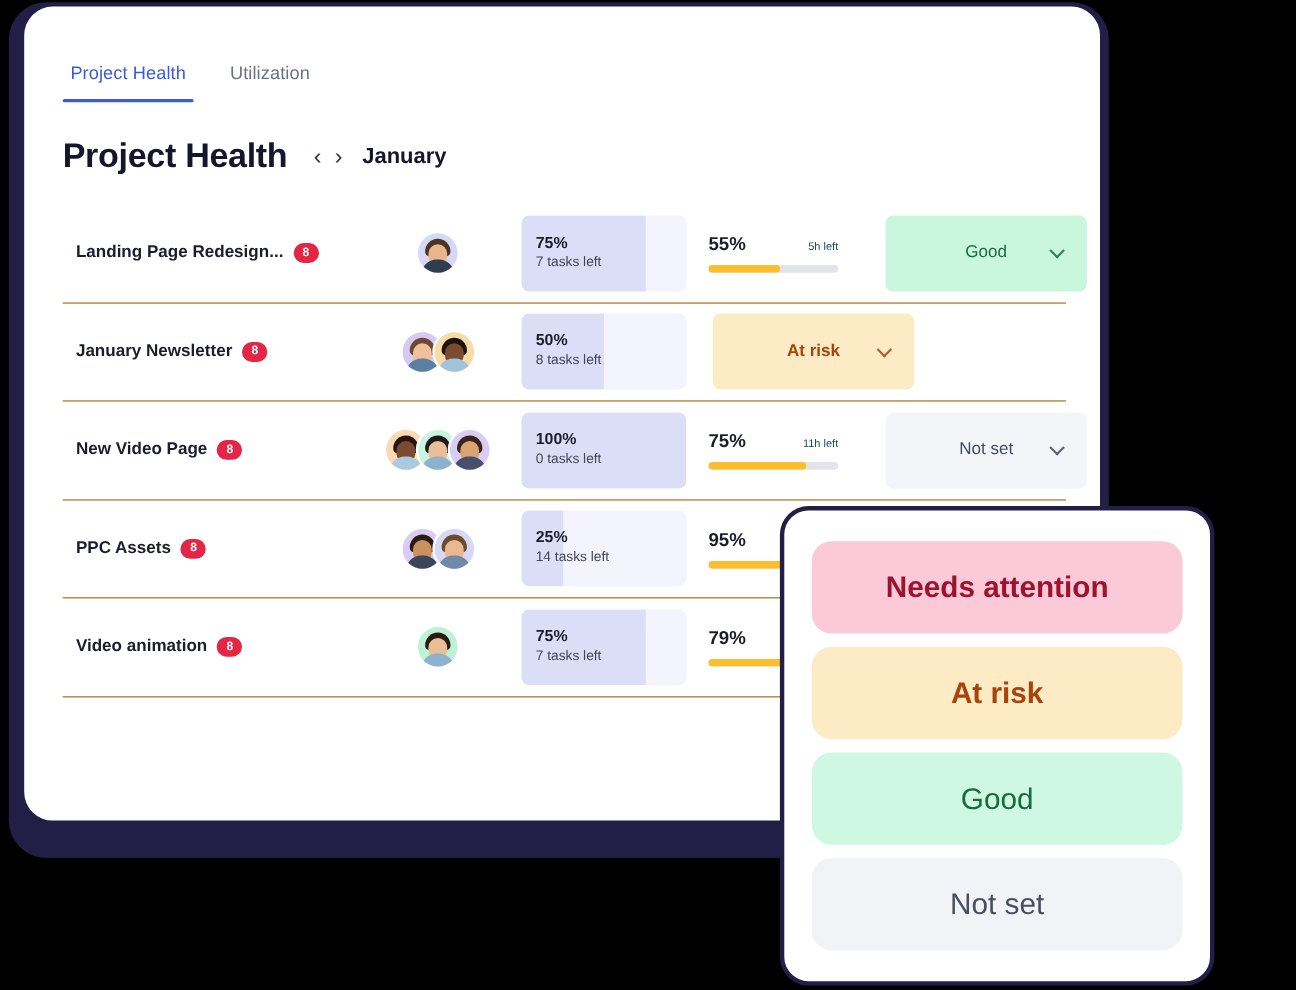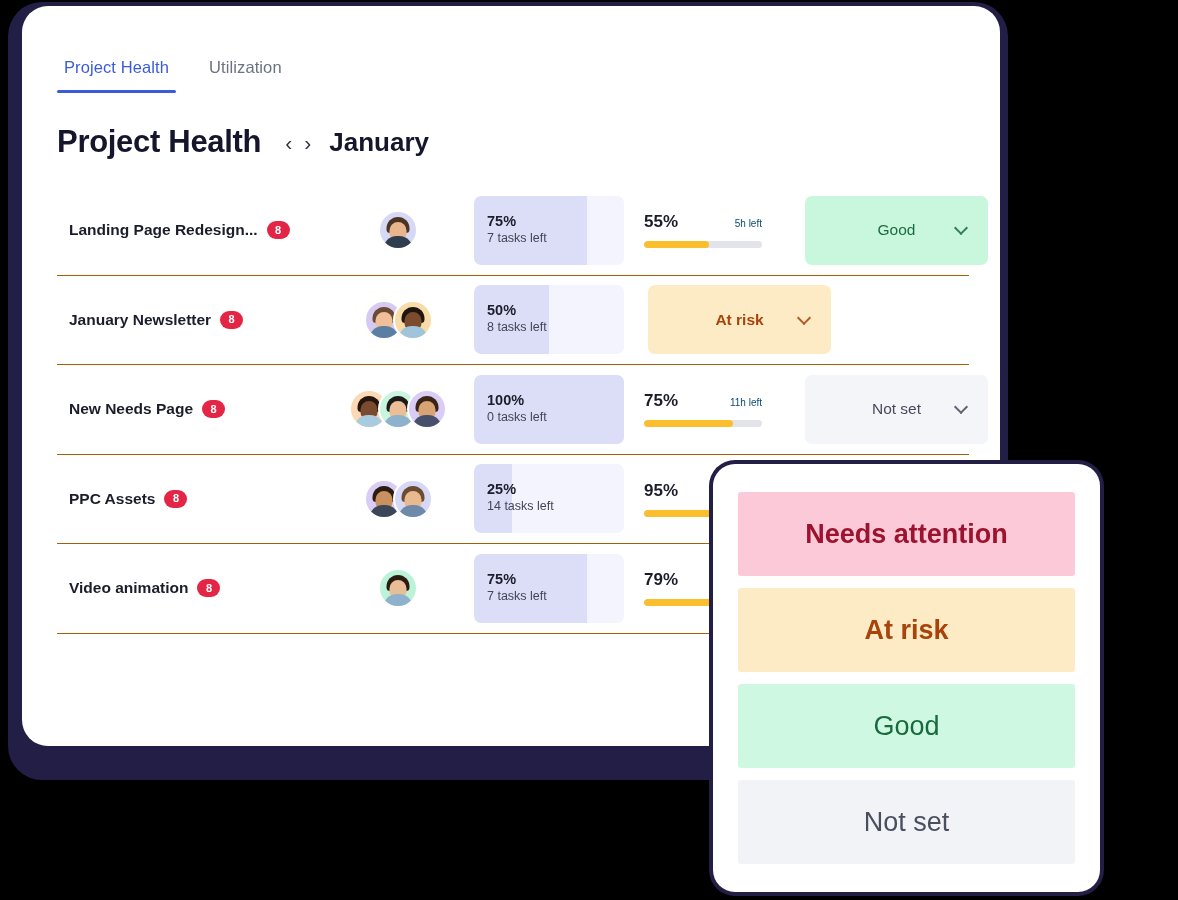--- a/index.html
+++ b/index.html
@@ -89,21 +89,21 @@
     font-size: 21px;
     color: #2C3142;
     padding: 0 6px;
     cursor: pointer;
     line-height: 1;
     font-weight: 300;
     user-select: none;
   }
   .nav-arrow.first { margin-left: 18px; }
   .month-label {
-    font-size: 26px;
+    font-size: 20px;
     font-weight: bold;
     color: #15162C;
     margin-left: 12px;
   }
 
   
   .table {
     position: absolute;
     left: 35px;
     top: 180px;
@@ -314,21 +314,21 @@
     height: 428px;
     background: #FFFFFF;
     border-radius: 22px;
     padding: 28px 25px;
     display: flex;
     flex-direction: column;
     gap: 12px;
   }
   .dd-option {
     height: 87px;
-    border-radius: 3px;
+    border-radius: 18px;
     display: flex;
     align-items: center;
     justify-content: center;
     font-size: 27px;
     cursor: pointer;
   }
   .dd-option.dd-needs  { background: #FBC9D7; color: #9C1330; font-weight: bold; }
   .dd-option.dd-atrisk { background: #FCEBC4; color: #A8430C; font-weight: bold; }
   .dd-option.dd-good   { background: #CFF8E2; color: #176B3E; }
   .dd-option.dd-notset { background: #F2F3F7; color: #4A4F60; }
@@ -427,21 +427,21 @@
         <div class="cell-status">
           <div class="status-pill st-atrisk">
             <span>At risk</span>
             <span class="chev"></span>
           </div>
         </div>
       </div>
 
       <div class="row">
         <div class="cell-name">
-          <span class="proj-name">New Needs Page</span>
+          <span class="proj-name">New Video Page</span>
           <span class="badge">8</span>
         </div>
         <div class="cell-avatars">
           <div class="avatars">
             <div class="avatar" style="background:#FBD9B4">
               <div class="hair" style="background:#25150E"></div>
               <div class="face" style="background:#7A4B2E"></div>
               <div class="body" style="background:#A9CBE0"></div>
             </div>
             <div class="avatar" style="background:#C9F5DE">

